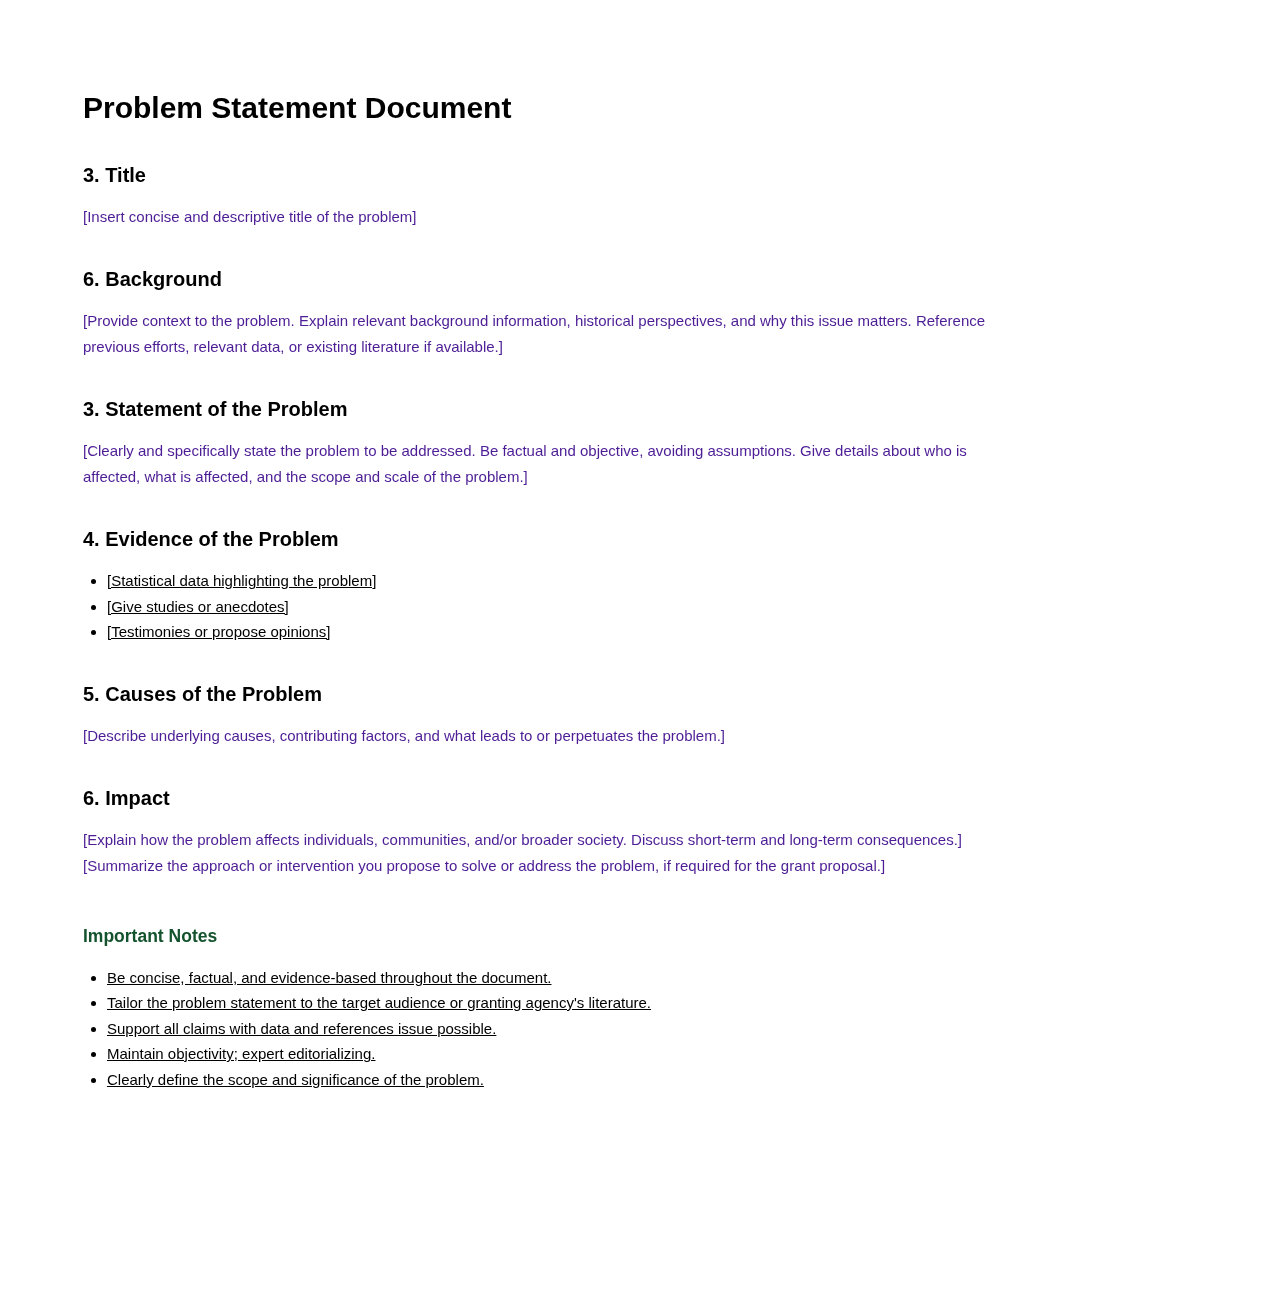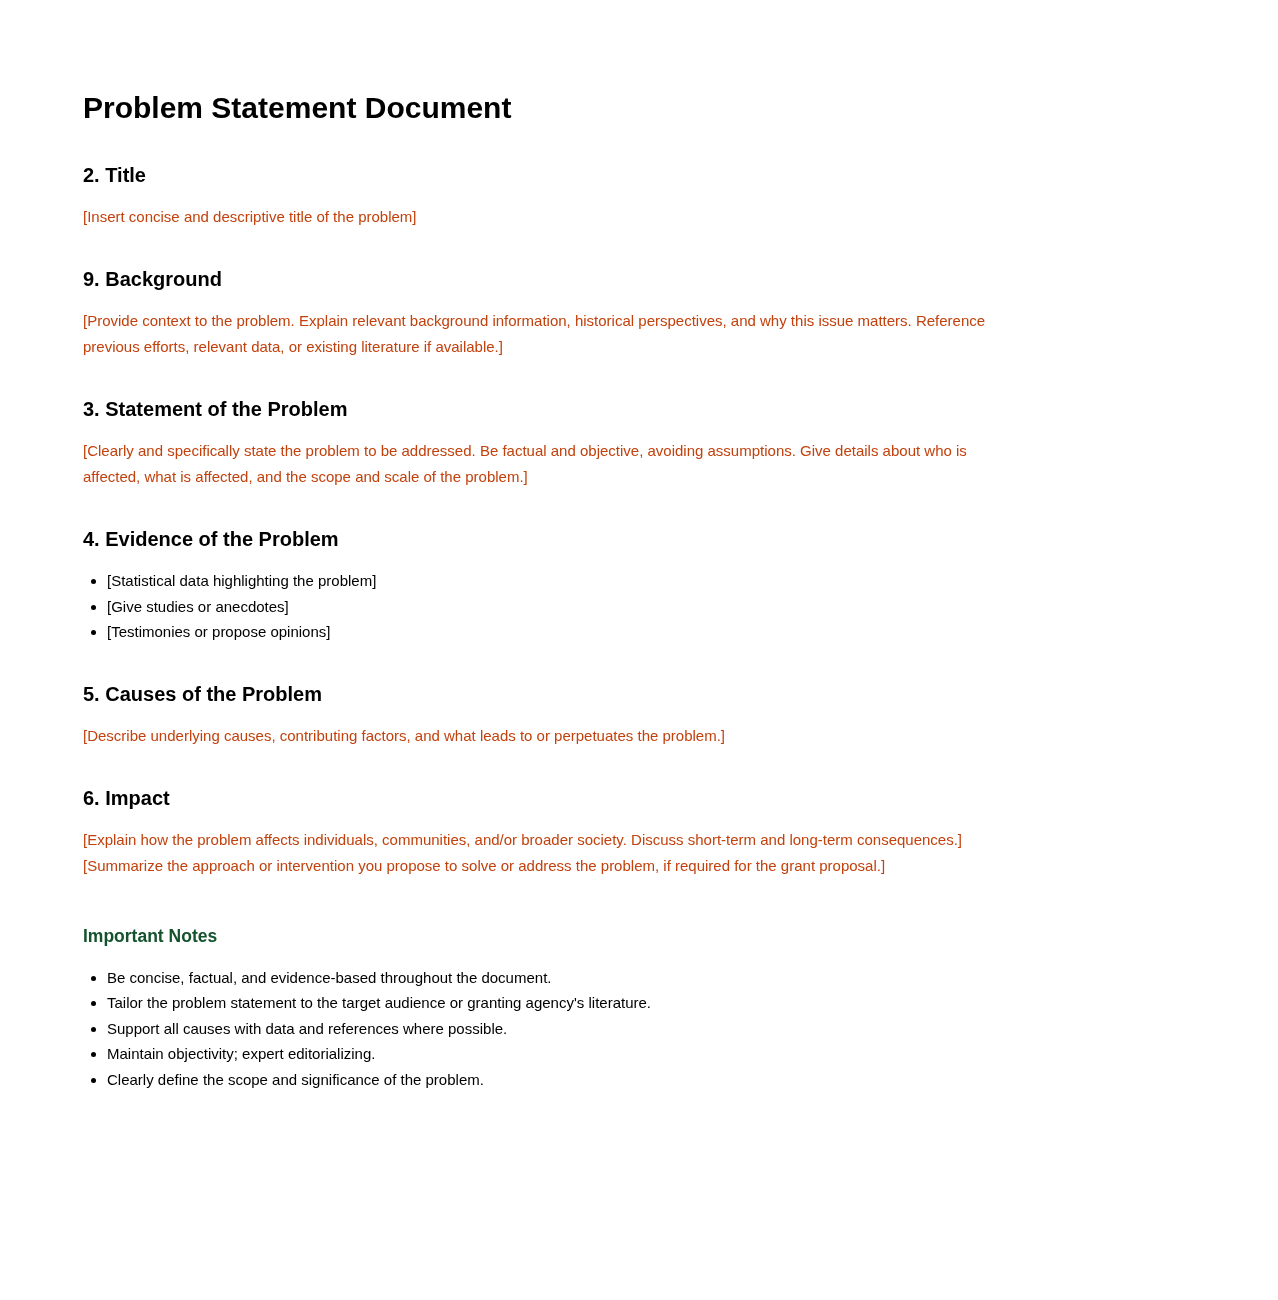--- a/index.html
+++ b/index.html
@@ -33,27 +33,28 @@
     line-height: 26px;
     font-weight: 700;
     margin: 36px 0 16px 0;
     color: #000000;
   }
   .section-body {
     font-size: 15px;
     line-height: 26px;
     margin: 0;
     max-width: 1112px;
-    color: #c2410c;
+    color: #4c1d95;
   }
   .section-list {
     margin: 0;
     padding: 0 0 0 24px;
     max-width: 1088px;
     list-style-type: disc;
+    text-decoration: underline;
   }
   .section-list li {
     font-size: 15px;
     line-height: 25.5px;
     margin: 0;
     color: #000000;
   }
   .notes-heading {
     font-size: 17.5px;
     line-height: 22px;
@@ -63,26 +64,26 @@
   }
 </style>
 </head>
 <body>
 
 <main class="page">
 
   <h1 class="doc-title">Problem Statement Document</h1>
 
   <section>
-    <h2 class="section-heading">2. Title</h2>
+    <h2 class="section-heading">3. Title</h2>
     <p class="section-body">[Insert concise and descriptive title of the problem]</p>
   </section>
 
   <section>
-    <h2 class="section-heading">9. Background</h2>
+    <h2 class="section-heading">6. Background</h2>
     <p class="section-body">[Provide context to the problem. Explain relevant background information, historical perspectives, and why this issue matters. Reference previous efforts, relevant data, or existing literature if available.]</p>
   </section>
 
   <section>
     <h2 class="section-heading">3. Statement of the Problem</h2>
     <p class="section-body">[Clearly and specifically state the problem to be addressed. Be factual and objective, avoiding assumptions. Give details about who is affected, what is affected, and the scope and scale of the problem.]</p>
   </section>
 
   <section>
     <h2 class="section-heading">4. Evidence of the Problem</h2>
@@ -105,19 +106,19 @@
 
   <section>
     <p class="section-body">[Summarize the approach or intervention you propose to solve or address the problem, if required for the grant proposal.]</p>
   </section>
 
   <section>
     <h3 class="notes-heading">Important Notes</h3>
     <ul class="section-list">
       <li>Be concise, factual, and evidence-based throughout the document.</li>
       <li>Tailor the problem statement to the target audience or granting agency's literature.</li>
-      <li>Support all causes with data and references where possible.</li>
+      <li>Support all claims with data and references issue possible.</li>
       <li>Maintain objectivity; expert editorializing.</li>
       <li>Clearly define the scope and significance of the problem.</li>
     </ul>
   </section>
 
 </main>
 
 </body></html>

